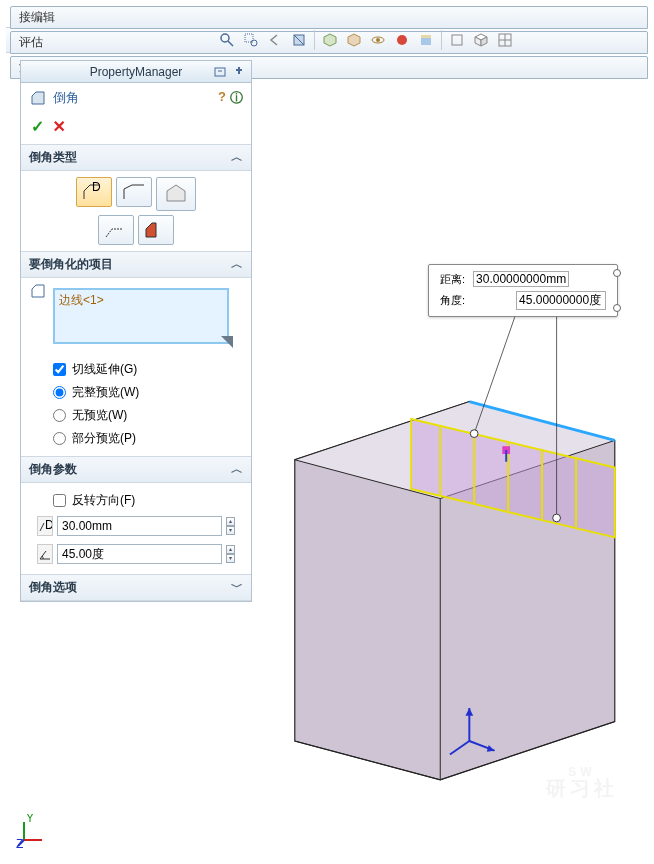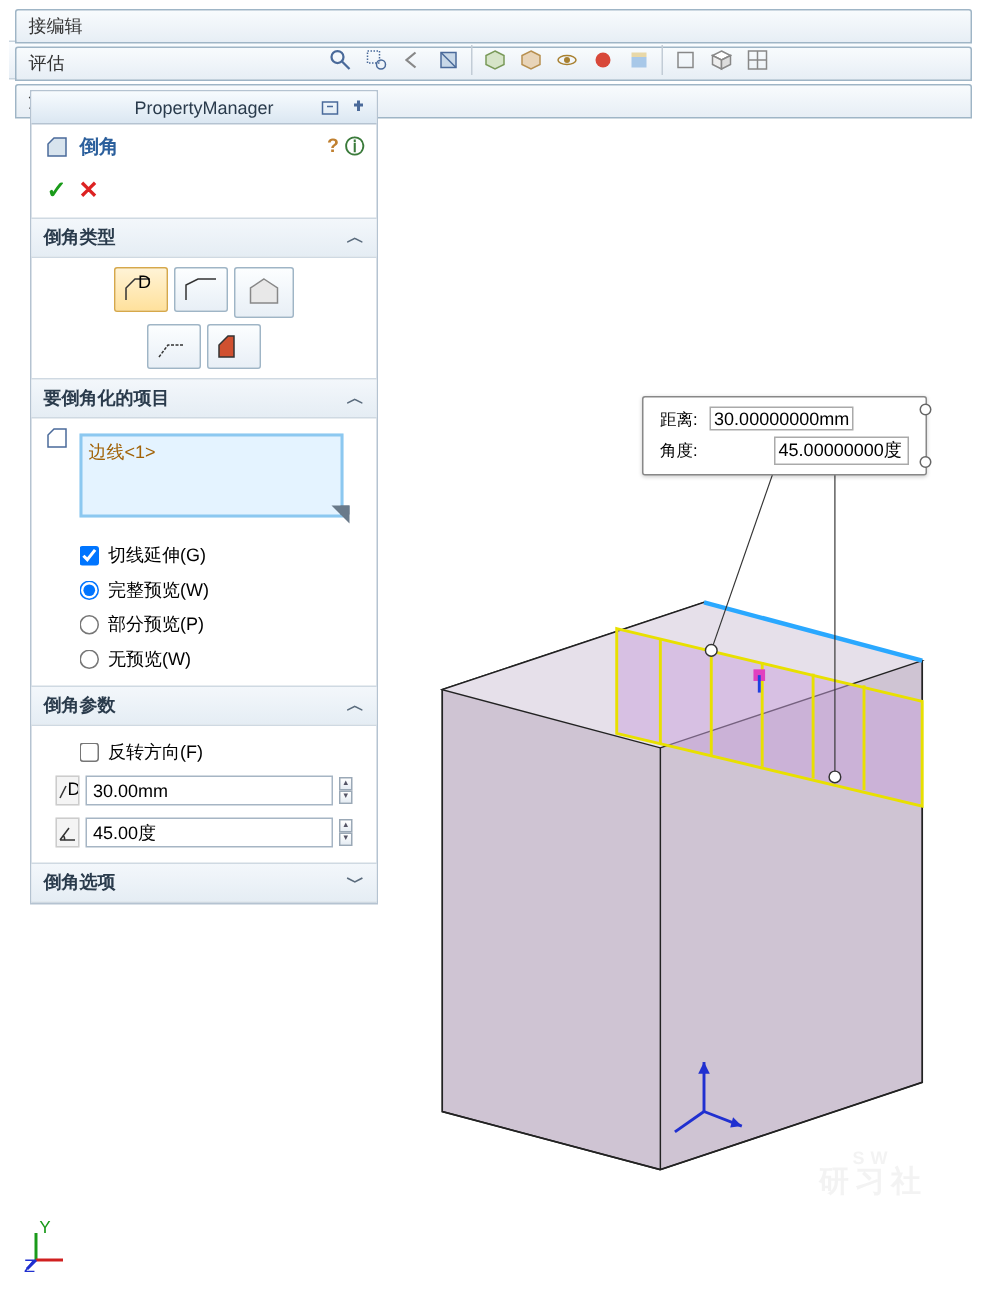--- a/index.html
+++ b/index.html
@@ -15,21 +15,21 @@
 .tbtn { width: 22px; height: 22px; display: flex; align-items: center; justify-content: center; border-radius: 2px; }
 .tbtn svg { width: 16px; height: 16px; }
 .sep { width: 1px; height: 20px; background: #c2ccd6; margin: 0 2px; }
 
 .panel { position: absolute; left: 14px; top: 54px; width: 232px; border: 1px solid #b5c3d1; background: #fff; }
 .pm-header { height: 22px; background: linear-gradient(#f7fbfe,#dbe7f2); display: flex; align-items: center; justify-content: center; font-weight: normal; color: #2a3b4c; border-bottom: 1px solid #b5c3d1; position: relative; }
 .pm-icons { position: absolute; right: 4px; display: flex; gap: 2px; }
 .pm-icons span { width: 16px; height: 16px; display: inline-flex; align-items: center; justify-content: center; }
 
 .feature-row { display: flex; align-items: center; padding: 6px 8px; gap: 6px; }
-.feature-title { font-weight: bold; color: #2b5f9c; font-size: 13px; flex: 1; }
+.feature-title { font-weight: normal; color: #2b5f9c; font-size: 13px; flex: 1; }
 .help-icons { margin-left: auto; display: flex; gap: 4px; }
 .ok-cancel { display: flex; gap: 8px; padding: 4px 10px 8px; }
 .ok { color: #1a9b1a; font-size: 16px; font-weight: bold; }
 .cancel { color: #d22; font-size: 16px; font-weight: bold; }
 
 .section-head { background: linear-gradient(#f3f7fb,#e5edf4); border-top: 1px solid #cfd9e2; border-bottom: 1px solid #cfd9e2; padding: 4px 8px; font-weight: bold; color: #2a3b4c; display: flex; justify-content: space-between; align-items: center; }
 .section-head .chev { color: #5a6b7c; }
 .section-body { padding: 6px 8px; }
 
 .type-grid { display: flex; flex-wrap: wrap; gap: 4px; justify-content: center; }
@@ -230,25 +230,25 @@
     <div class="ctrl-row">
           <input type="checkbox" checked="" style="">
           <span>切线延伸(G)</span>
         </div>
     <div class="ctrl-row">
           <input type="radio" name="pv" checked="" style="">
           <span>完整预览(W)</span>
         </div>
     <div class="ctrl-row">
           <input type="radio" name="pv" style="">
-          <span>部分预览(P)</span>
+          <span>无预览(W)</span>
         </div>
     <div class="ctrl-row">
           <input type="radio" name="pv" style="">
-          <span>无预览(W)</span>
+          <span>部分预览(P)</span>
         </div>
   </div>
 
   <div class="section-head">
     <span>倒角参数</span>
     <span class="chev">︿</span>
   </div>
   <div class="section-body">
     <div class="ctrl-row" style="padding-left:24px;">
           <input type="checkbox" style="">

